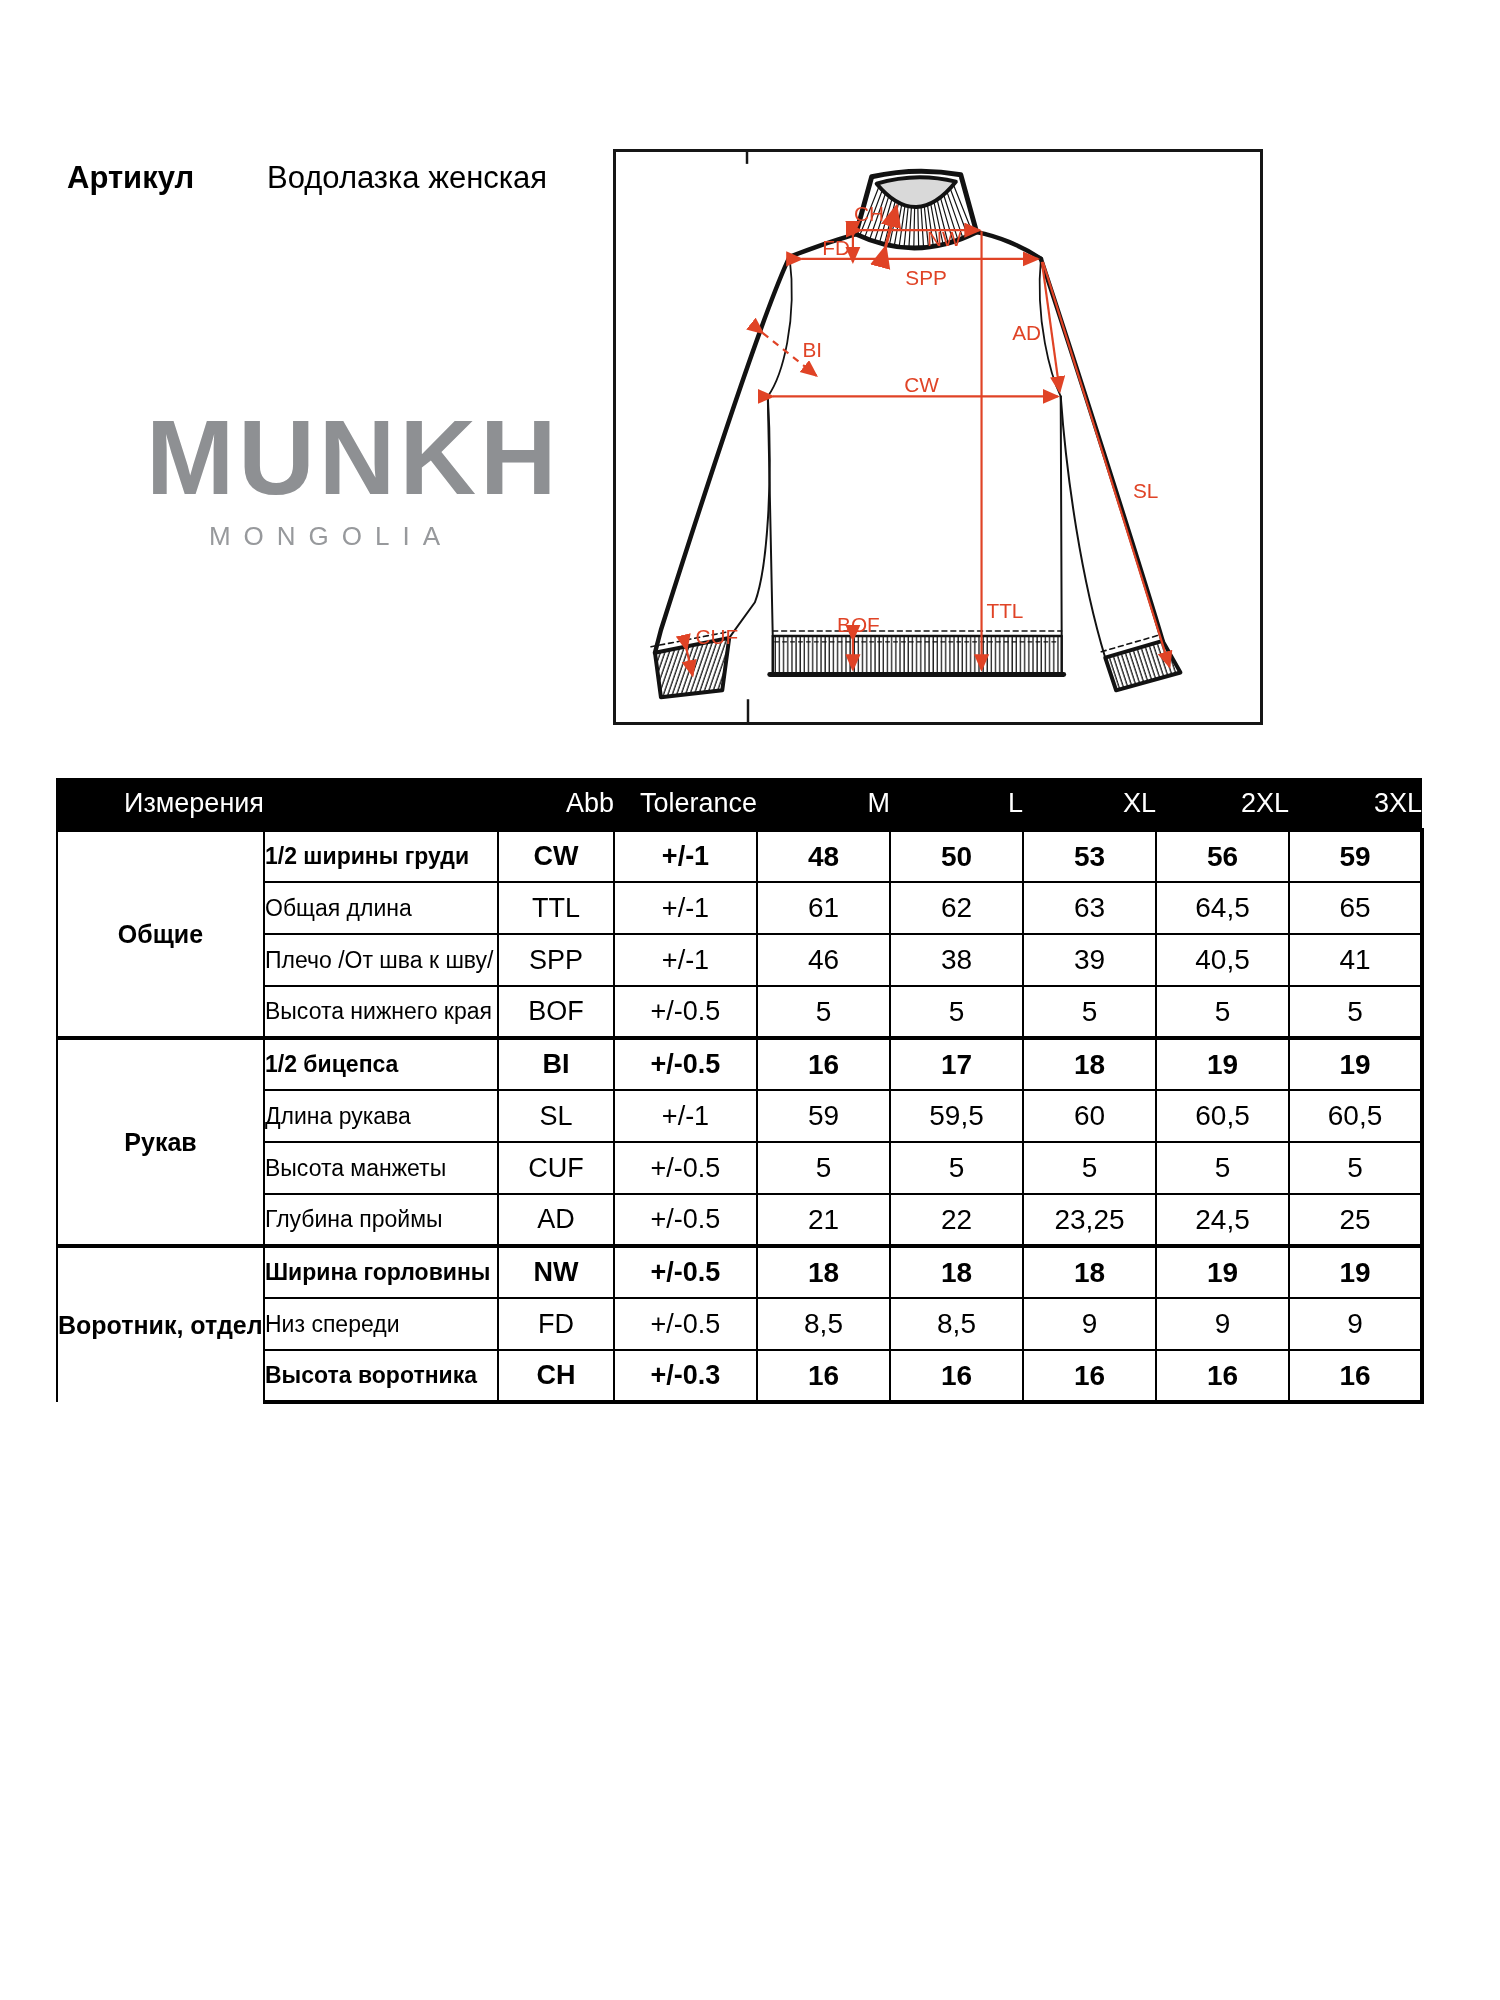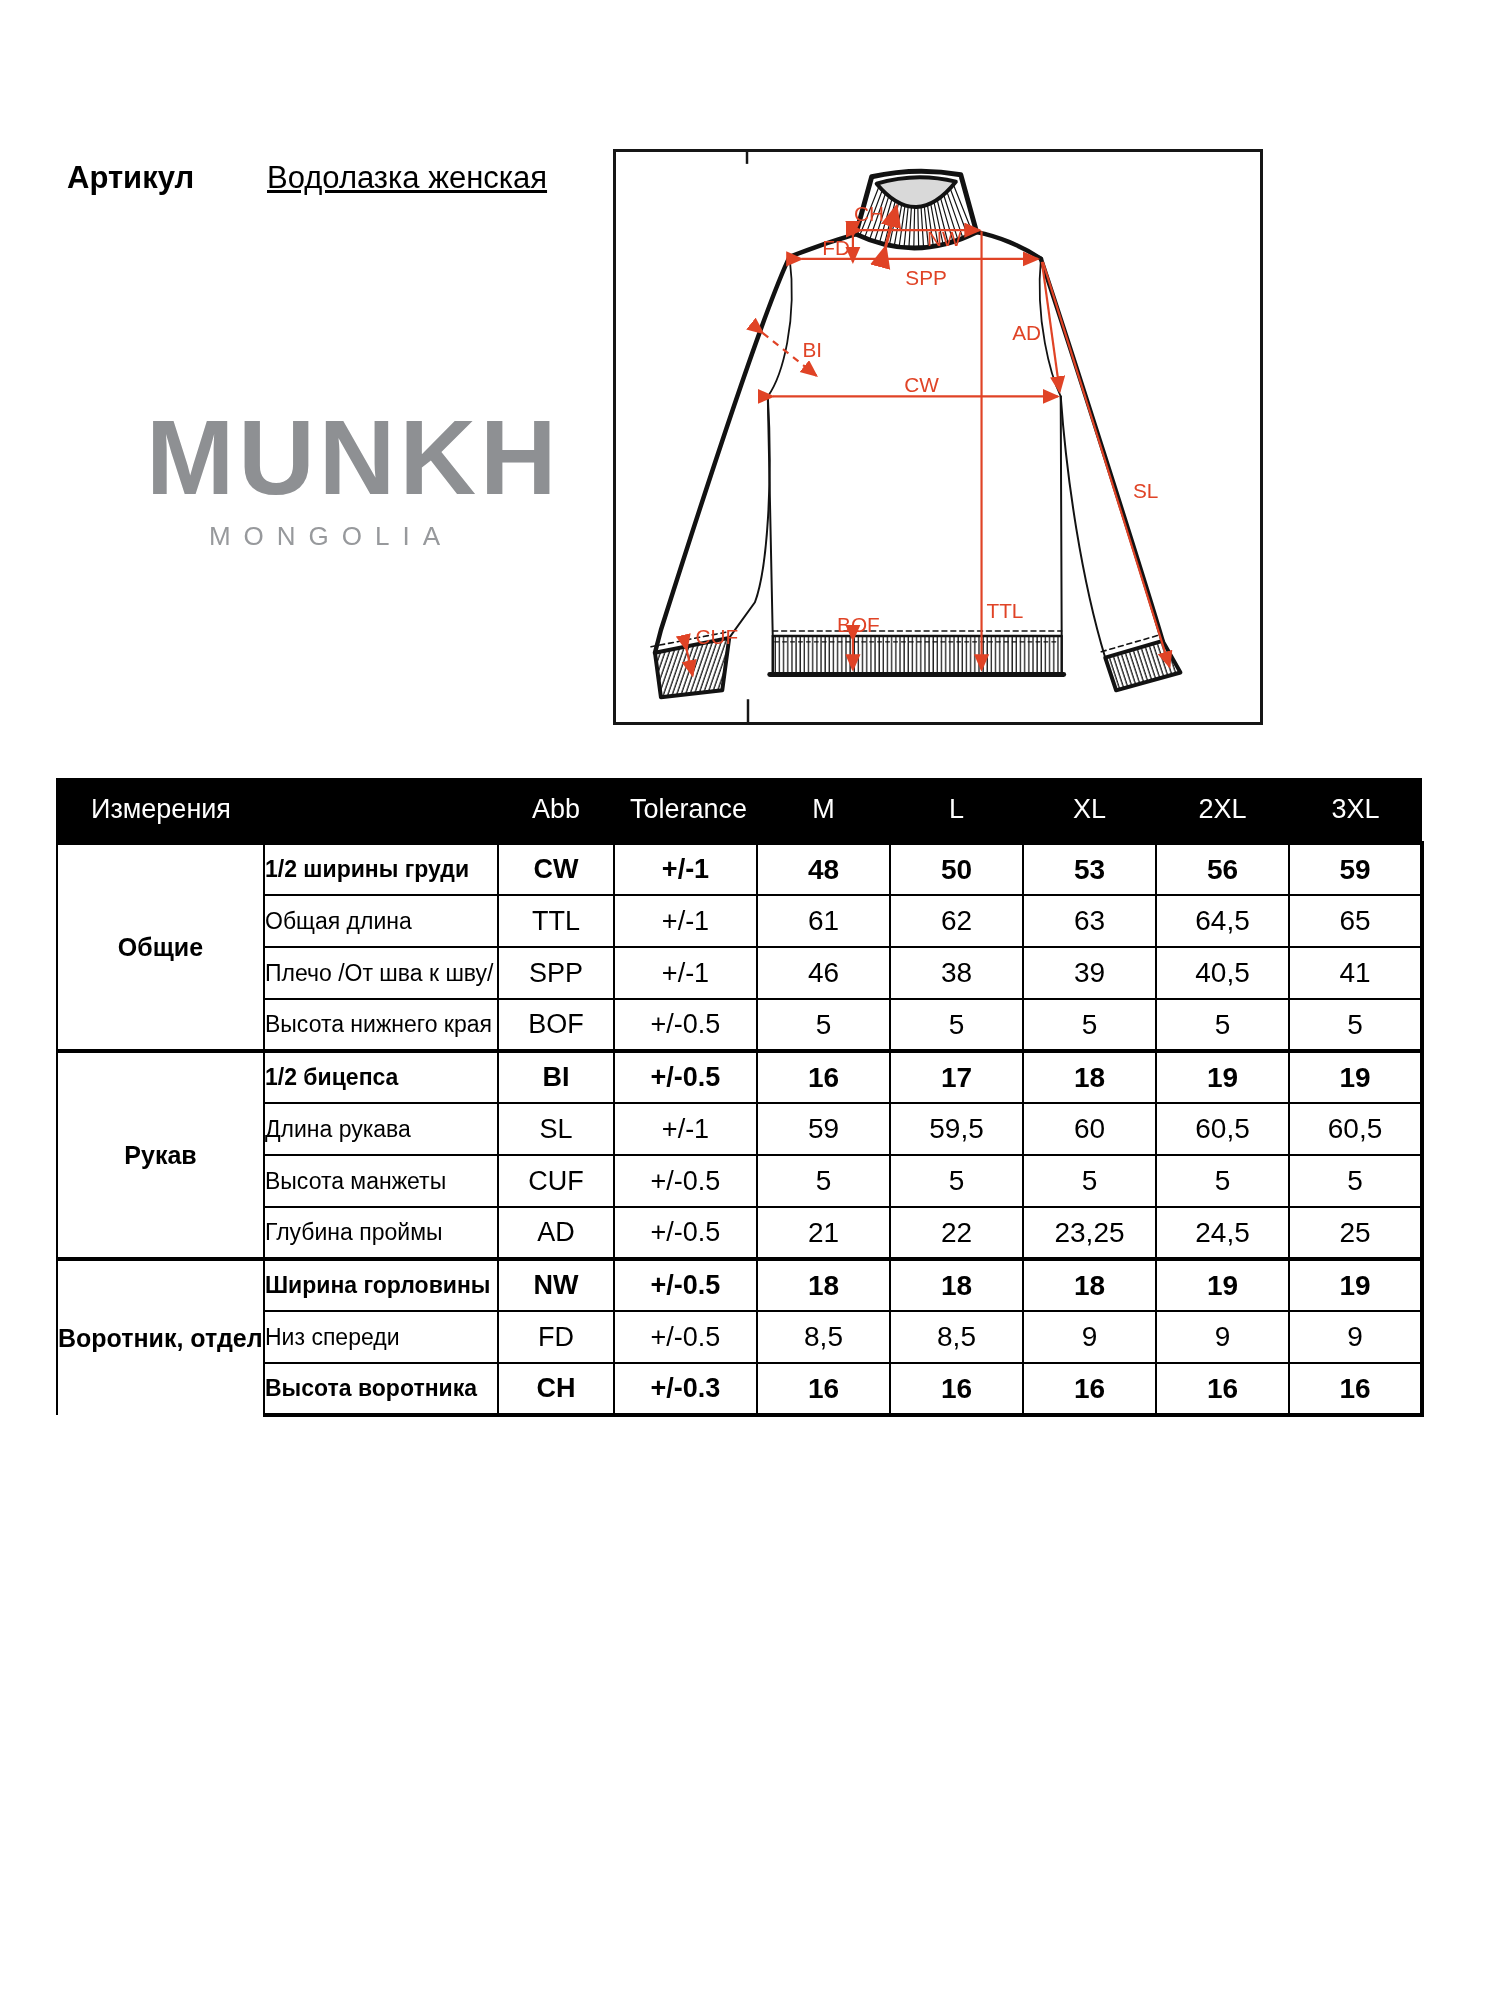--- a/index.html
+++ b/index.html
@@ -1,39 +1,39 @@
 <!DOCTYPE html>
 <html><head>
 <meta charset="utf-8">
 <style>
   html,body{margin:0;padding:0;background:#ffffff;}
   #page{position:relative;width:1500px;height:1644px;background:#ffffff;overflow:hidden;
         font-family:"Liberation Sans", sans-serif;color:#000;}
 
   
   .art-label{position:absolute;left:67px;top:160px;font-size:31px;font-weight:bold;}
-  .art-value{position:absolute;left:267px;top:160px;font-size:31px;text-decoration:underline;}
+  .art-value{position:absolute;left:267px;top:160px;font-size:31px;}
 
   
   .logo-main{position:absolute;left:146px;top:404px;width:396px;text-align:center;
              font-size:106px;line-height:1;letter-spacing:4px;color:#8e9093;font-weight:700;}
   .logo-sub{position:absolute;left:133px;top:521px;width:396px;text-align:center;
             font-size:26px;letter-spacing:13px;color:#97999c;font-weight:400;}
 
   
   .frame{position:absolute;left:613px;top:149px;width:650px;height:576px;
          border:3px solid #161616;box-sizing:border-box;background:#fff;}
   .frame svg{display:block;}
 
   
   .size-table{position:absolute;left:56px;top:778px;border-collapse:collapse;table-layout:fixed;
               width:1365px;}
   .size-table td,.size-table th{box-sizing:border-box;overflow:hidden;white-space:nowrap;}
   .size-table th{background:#000;color:#fff;font-weight:normal;font-size:27px;height:52px;
-                 border:0;text-align:center;padding:16px;}
+                 border:0;text-align:right;padding:0;}
   .size-table td{border:2px solid #000;height:52px;padding:0;}
   .c-group{font-size:25px;text-align:center;vertical-align:middle;border-left-width:2px;
            line-height:1.2;white-space:normal;}
   .c-name{font-size:23px;text-align:left;padding-left:8px;border-left-width:3px;border-right-width:4px;}
   .c-abb{font-size:27px;text-align:center;border-right-width:4px;}
   .c-tol{font-size:27px;text-align:center;border-right-width:4px;}
   .c-val{font-size:28px;text-align:center;border-right-width:3px;}
   .size-table td:last-child{border-right-width:4px;}
   tr.group-start td{border-top-width:4px;font-weight:bold;}
   tr.last-row td{border-bottom-width:4px;font-weight:bold;}   

